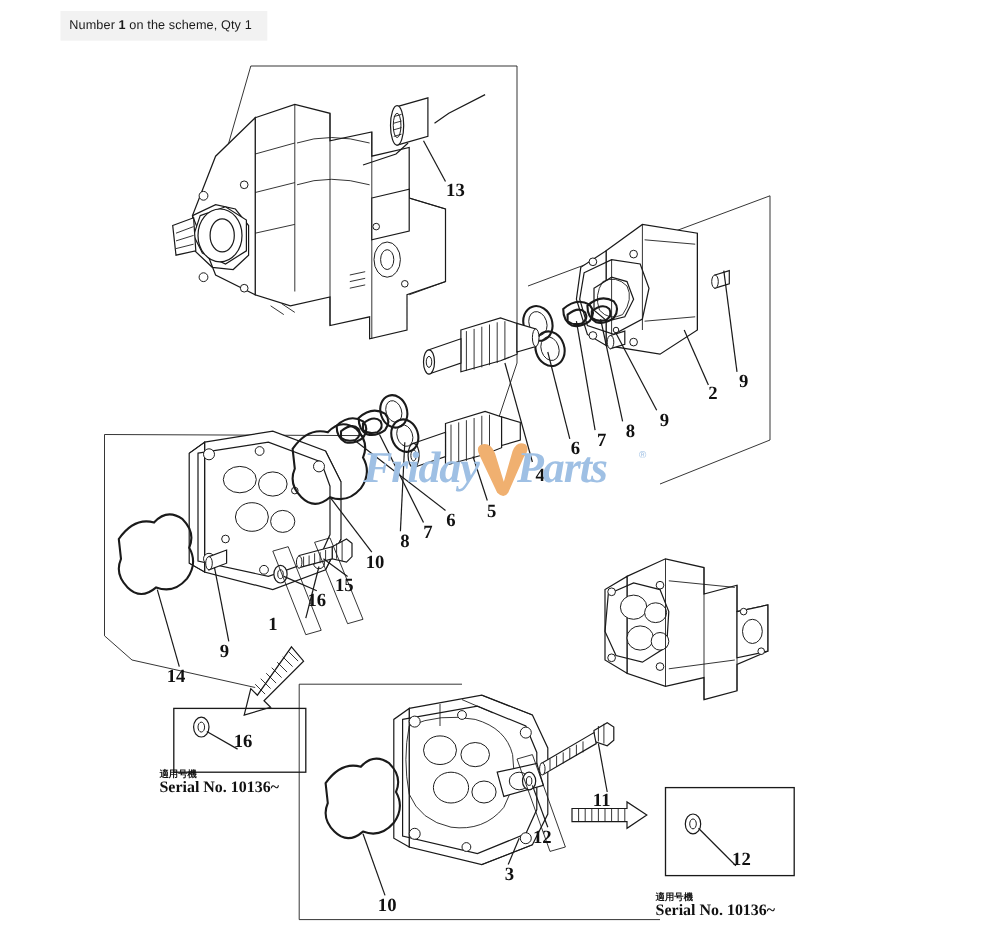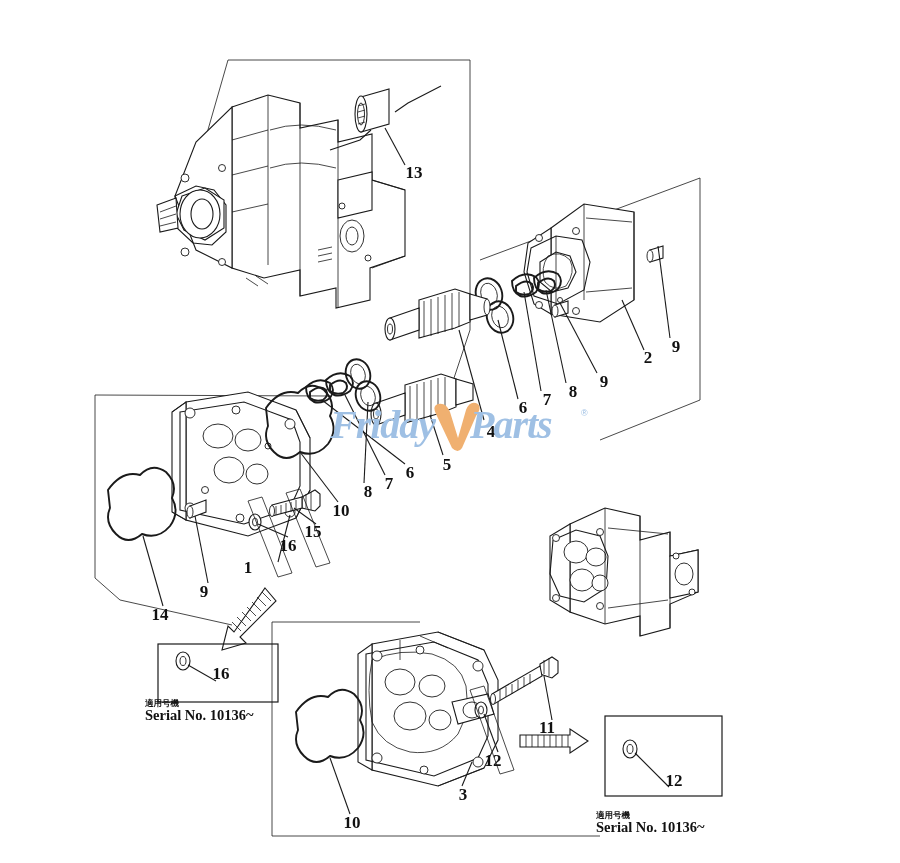--- a/index.html
+++ b/index.html
@@ -436,14 +436,15 @@
   </svg>
 
   <svg id="wm" viewBox="0 0 260 54">
     <path d="M108 6 Q116 4 120 14 L128 40 L136 12 Q140 2 148 6 Q152 10 146 18 L132 50
              Q128 56 122 50 L106 16 Q102 8 108 6 Z" fill="#f0b070"></path>
     <text class="wm-txt" x="0" y="40">Friday</text>
     <text class="wm-txt" x="140" y="40">Parts</text>
     <text class="wm-r" x="251" y="18">®</text>
   </svg>
 
+  <div id="tooltip"><span>Number </span><b>1</b><span> on the scheme, Qty 1</span></div>
 
 </div>
 
 </body></html>

